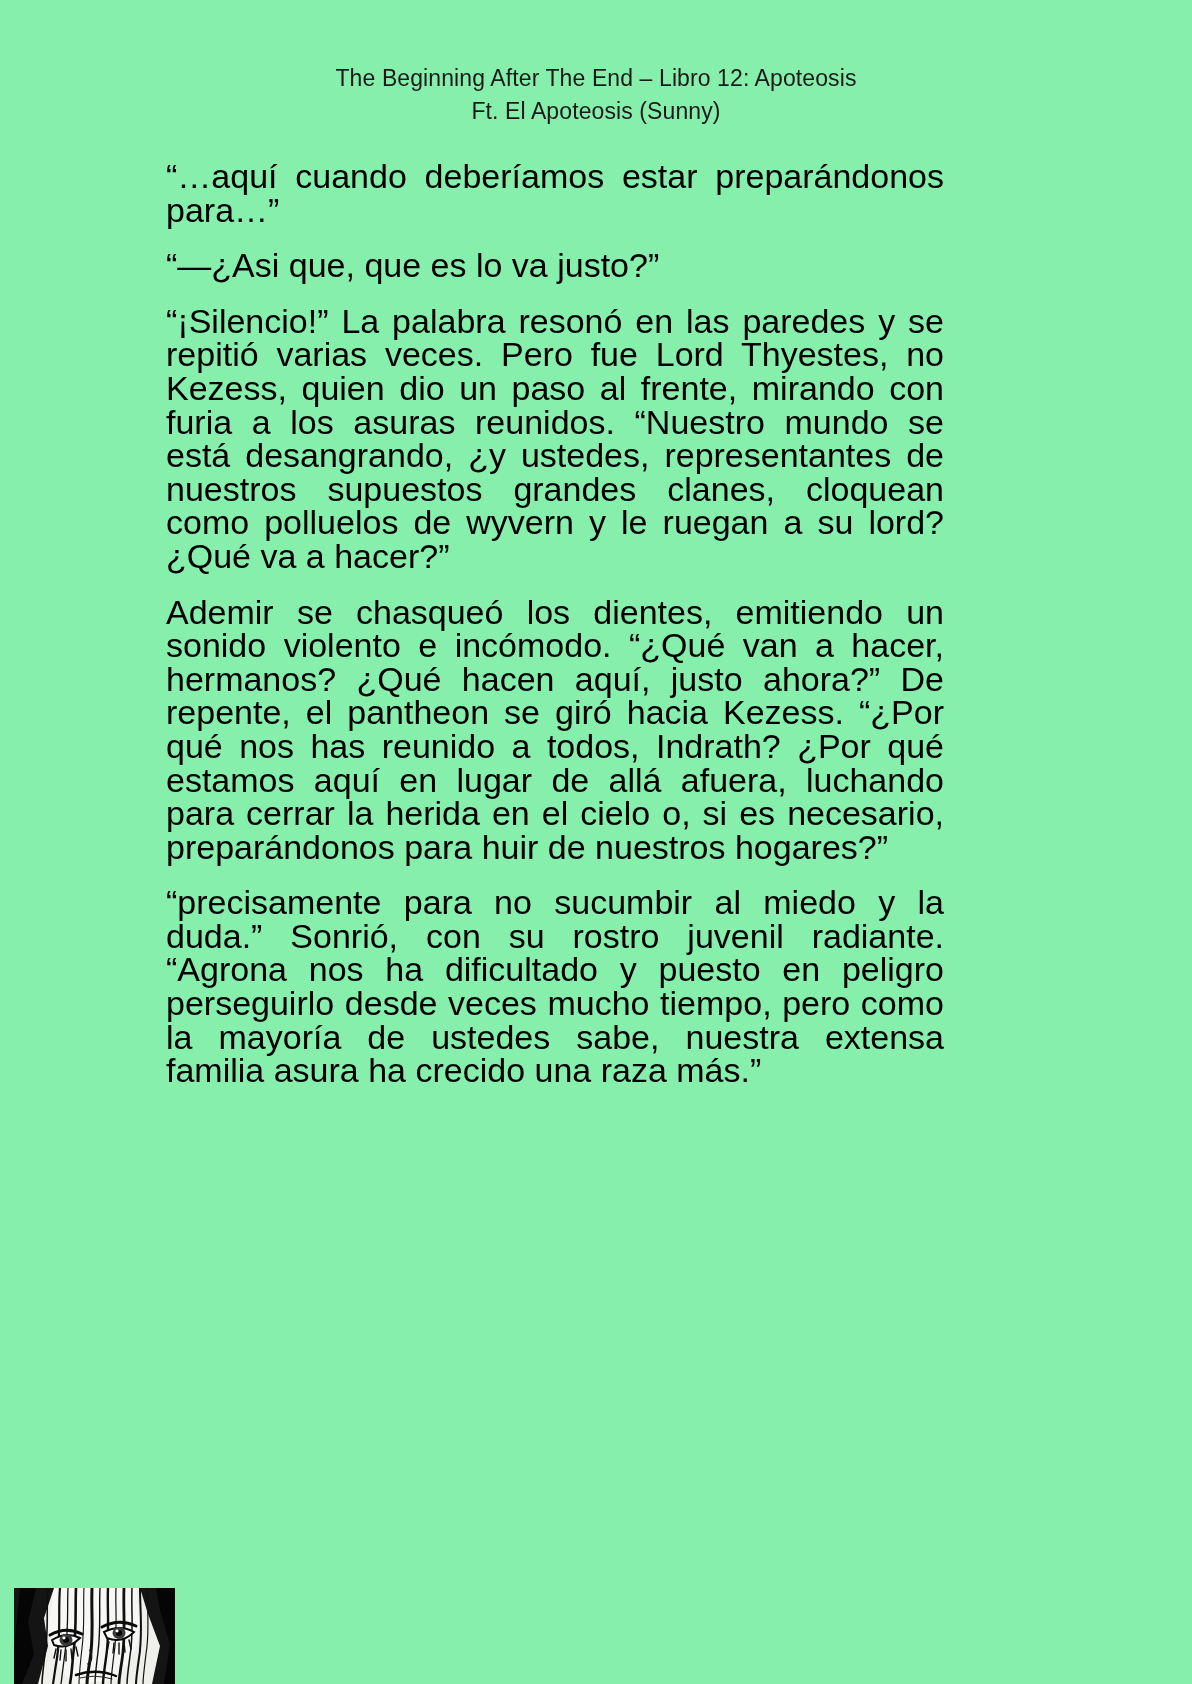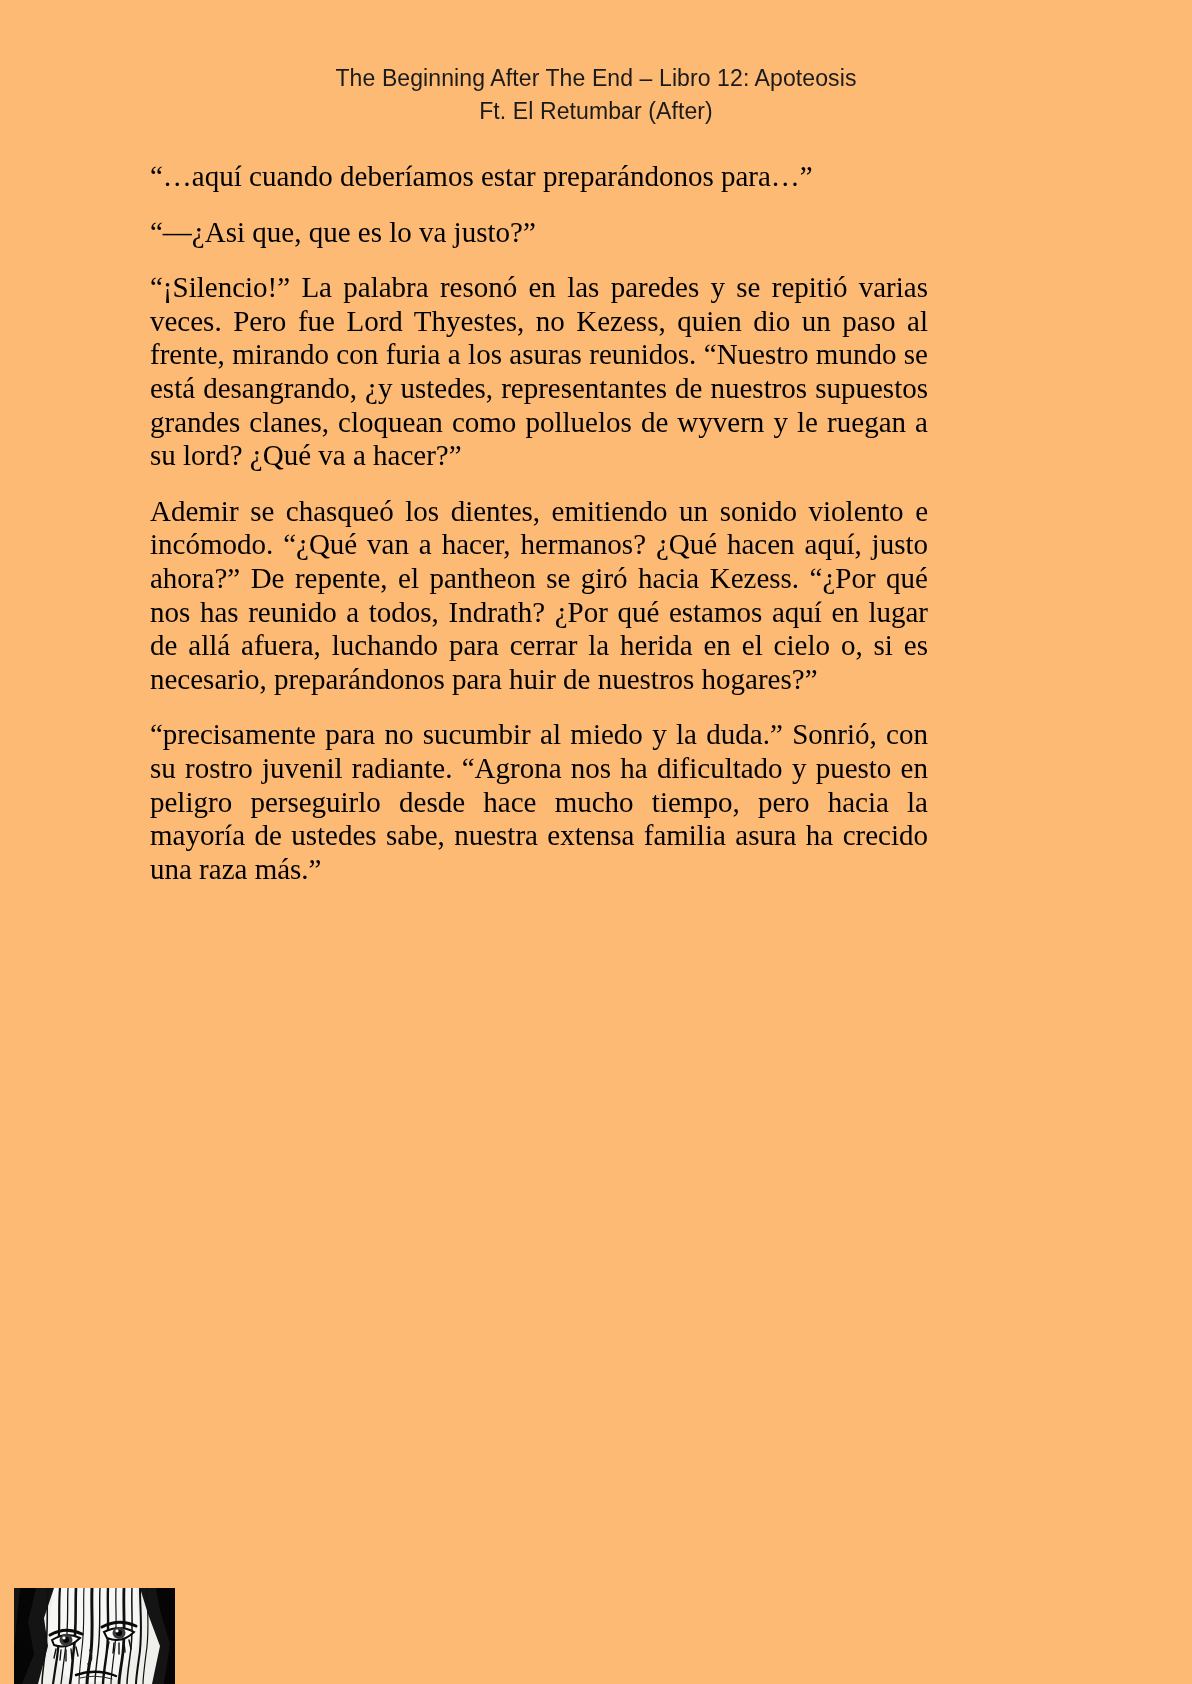--- a/index.html
+++ b/index.html
@@ -12,21 +12,21 @@
     height: 1684px;
     position: relative;
     overflow: hidden;
     font-family: "Liberation Serif", serif;
     color: #000000;
   }
 
   .page {
     position: absolute;
     inset: 0;
-    background: #fdba74;
+    background: #86efac;
   }
 
   
   .doc-header {
     position: absolute;
     left: 0;
     right: 0;
     top: 62px;
     text-align: center;
     font-family: "Liberation Sans", sans-serif;
@@ -36,25 +36,25 @@
     letter-spacing: 0.1px;
   }
   .doc-header .hline {
     display: block;
     white-space: nowrap;
   }
 
   
   .body-col {
     position: absolute;
-    left: 150px;
+    left: 166px;
     top: 160px;
     width: 778px;
-    font-family: Liberation Serif, serif;
-    font-size: 29px;
+    font-family: Liberation Sans, sans-serif;
+    font-size: 34px;
     line-height: 33.6px;
     text-align: justify;
     text-justify: inter-word;
     color: #000000;
   }
   .para {
     margin: 0 0 22px 0;
     text-align: justify;
     text-justify: inter-word;
     -webkit-hyphens: none;
@@ -79,36 +79,36 @@
     display: block;
   }
 </style>
 </head>
 <body>
 
 <div class="page">
 
   <div class="doc-header">
     <span class="hline">The Beginning After The End – Libro 12: Apoteosis</span>
-    <span class="hline">Ft. El Retumbar (After)</span>
+    <span class="hline">Ft. El Apoteosis (Sunny)</span>
   </div>
 
   <div class="body-col">
 
     <p class="para">“…aquí cuando deberíamos estar preparándonos para…”</p>
 
     <p class="para">“—¿Asi que, que es lo va justo?”</p>
 
     <p class="para">“¡Silencio!” La palabra resonó en las paredes y se repitió varias veces. Pero fue Lord Thyestes, no Kezess, quien dio un paso al frente, mirando con furia a los asuras reunidos. “Nuestro mundo se está desangrando, ¿y ustedes, representantes de nuestros supuestos grandes clanes, cloquean como polluelos de wyvern y le ruegan a su lord? ¿Qué va a hacer?”</p>
 
     <p class="para">Ademir se chasqueó los dientes, emitiendo un sonido violento e incómodo. “¿Qué van a hacer, hermanos? ¿Qué hacen aquí, justo ahora?” De repente, el pantheon se giró hacia Kezess. “¿Por qué nos has reunido a todos, Indrath? ¿Por qué estamos aquí en lugar de allá afuera, luchando para cerrar la herida en el cielo o, si es necesario, preparándonos para huir de nuestros hogares?”</p>
 
 
 
-    <p class="para">“precisamente para no sucumbir al miedo y la duda.” Sonrió, con su rostro juvenil radiante. “Agrona nos ha dificultado y puesto en peligro perseguirlo desde hace mucho tiempo, pero hacia la mayoría de ustedes sabe, nuestra extensa familia asura ha crecido una raza más.”</p>
+    <p class="para">“precisamente para no sucumbir al miedo y la duda.” Sonrió, con su rostro juvenil radiante. “Agrona nos ha dificultado y puesto en peligro perseguirlo desde veces mucho tiempo, pero como la mayoría de ustedes sabe, nuestra extensa familia asura ha crecido una raza más.”</p>
 
   </div>
 
   <div class="illustration">
     <svg width="161" height="96" viewBox="0 0 161 96" xmlns="http://www.w3.org/2000/svg">
       <defs>
         <clipPath id="fclip">
             <rect x="0" y="0" width="161" height="96"></rect>
           </clipPath>
       </defs>

